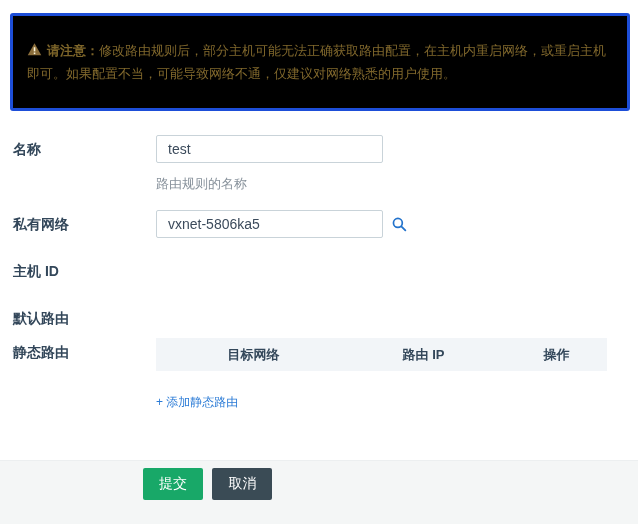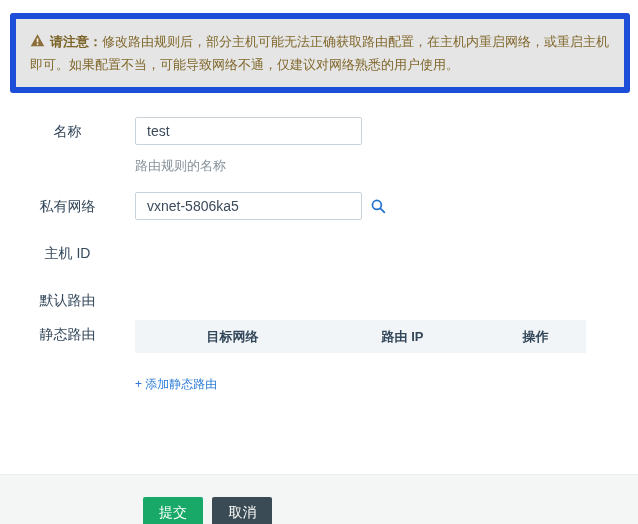--- a/index.html
+++ b/index.html
@@ -8,49 +8,50 @@
     font-family: "Liberation Sans", "DejaVu Sans", sans-serif;
     background: #ffffff;
     color: #33475a;
     overflow: hidden;
     position: relative;
   }
 
   
   .banner {
     margin: 13px 8px 0 10px;
-    background: #e5e5e5;
-    border: 6px solid #1d4ed8;
+    background: #000000;
+    border: 3px solid #1d4ed8;
     border-radius: 3px;
-    padding: 12px 14px;
+    padding: 24px 14px;
     font-size: 13px;
     line-height: 21px;
     color: #81682c;
   }
   .banner .warn-icon {
     display: inline-block;
     vertical-align: -2px;
     margin-right: 5px;
   }
   .banner b { font-weight: bold; color: #7c6429; }
 
   
   .form { margin-top: 24px; }
   .row { display: flex; margin-bottom: 19px; }
   .row-static { margin-bottom: 0; }
   .lbl {
     flex: 0 0 135px;
-    text-align: center;
+    text-align: left;
     font-size: 14px;
-    font-weight: normal;
+    font-weight: bold;
     color: #33475a;
     line-height: 28px;
     white-space: nowrap;
+    margin-left: 13px;
   }
-  .ctrl { }
+  .ctrl { margin-left: 8px; }
   .input-line { display: flex; align-items: center; }
   .txt-input {
     width: 227px;
     height: 28px;
     border: 1px solid #c9d3d9;
     border-radius: 2px;
     padding: 0 11px;
     font-family: "Liberation Sans", "DejaVu Sans", sans-serif;
     font-size: 14px;
     color: #3c4b5c;
@@ -93,24 +94,24 @@
     font-size: 12px;
     color: #2b7bd6;
     text-decoration: none;
     cursor: pointer;
   }
 
   
   .footer {
     position: absolute;
     left: 0; right: 0; bottom: 0;
-    height: 50px;
+    height: 64px;
     background: #f4f6f6;
     border-top: 1px solid #eceff0;
-    padding: 22px 0 0 143px;
+    padding: 7px 0 0 143px;
   }
   .btn {
     height: 32px;
     min-width: 54px;
     padding: 0 16px;
     border: none;
     border-radius: 2px;
     font-family: "Liberation Sans", "DejaVu Sans", sans-serif;
     font-size: 14px;
     color: #ffffff;

